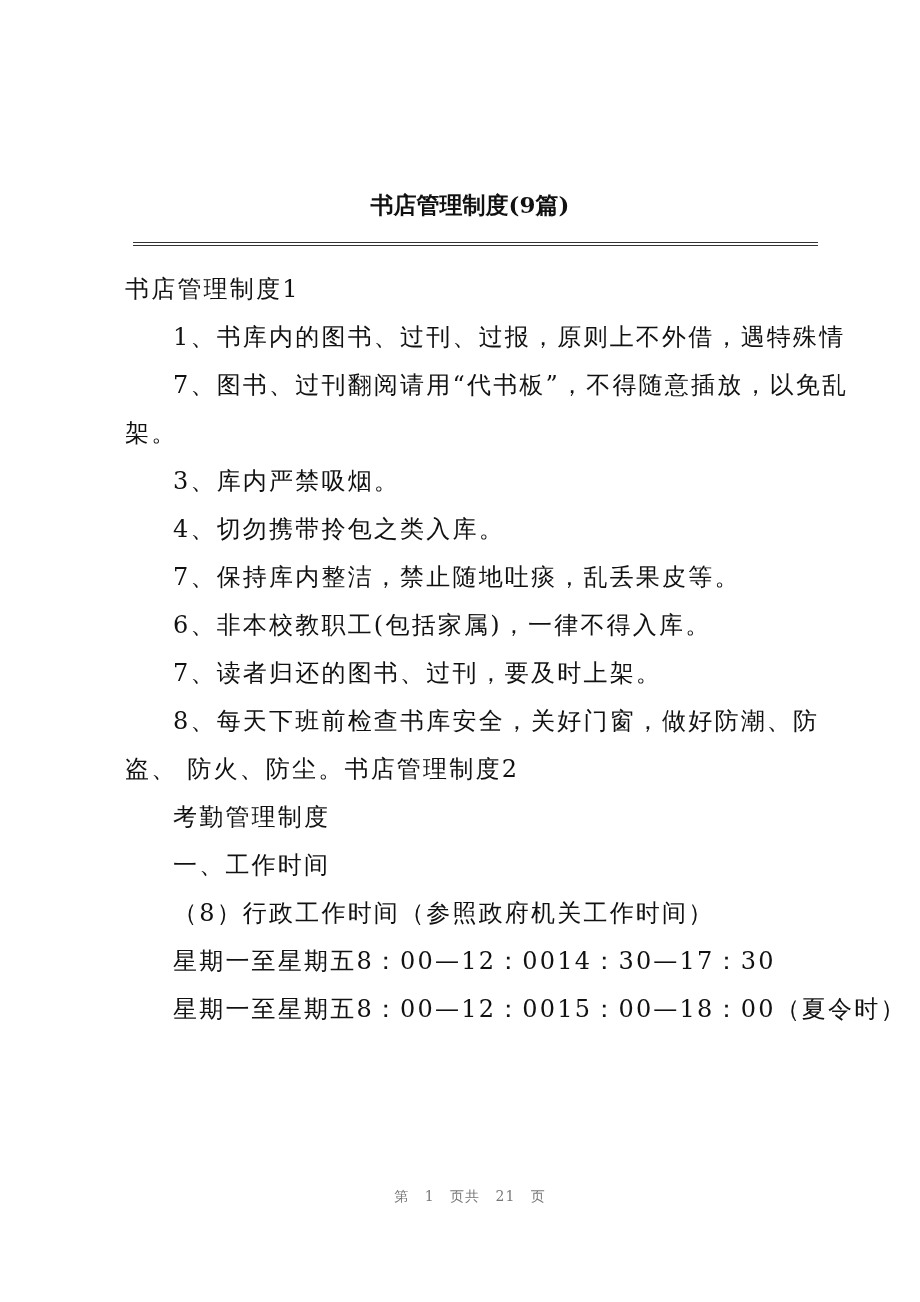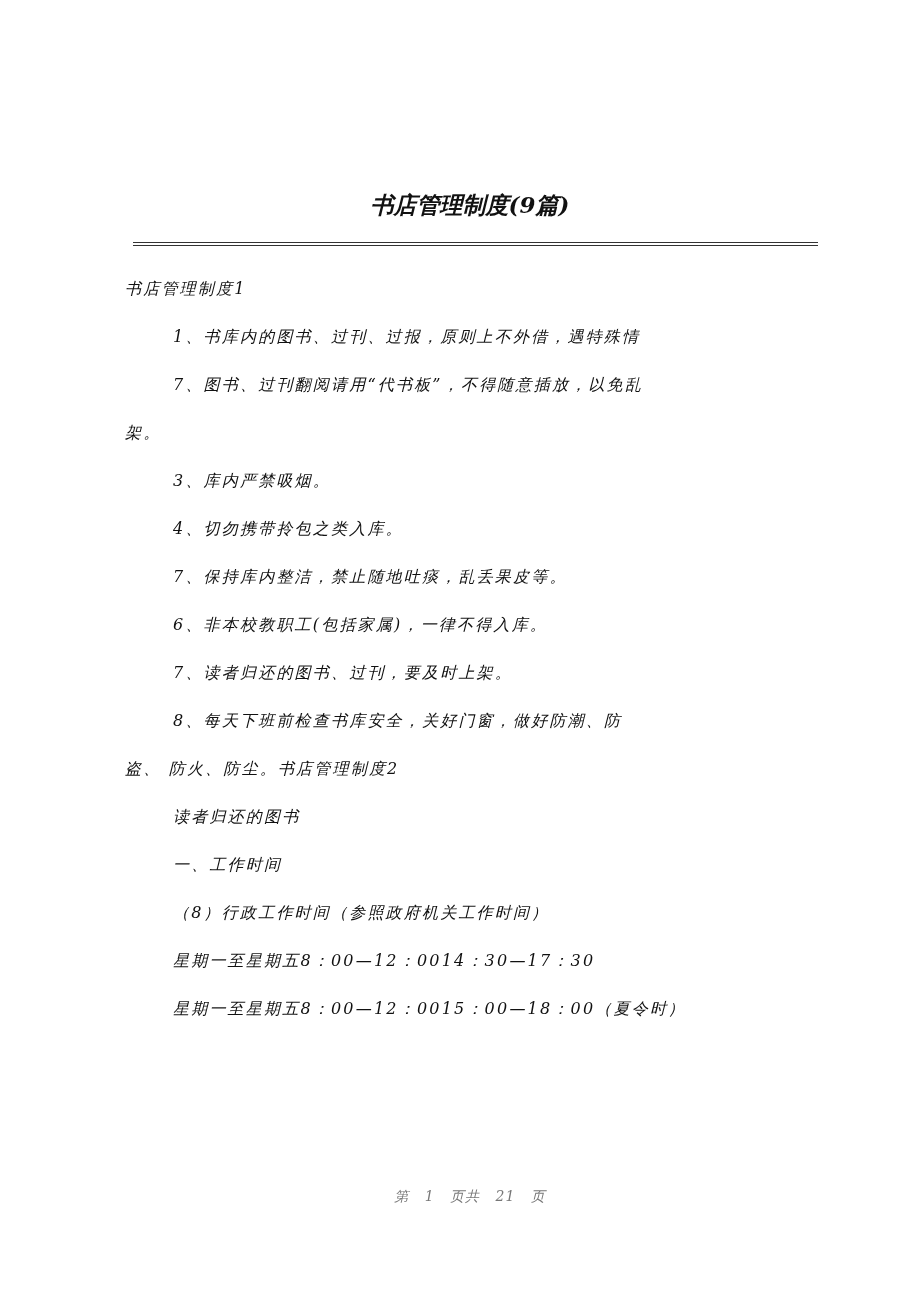--- a/index.html
+++ b/index.html
@@ -13,21 +13,20 @@
       position: relative;
       overflow: hidden;
       font-family: "DejaVu Serif", "Liberation Serif", serif;
       color: #111111;
     }
     .page {
       position: absolute;
       left: 0; top: 0;
       width: 920px;
       height: 1302px;
-      font-style: italic;
     }
     .title {
       position: absolute;
       top: 188px;
       left: 0;
       width: 940px;
       text-align: center;
       font-size: 23px;
       font-weight: bold;
       letter-spacing: 0px;
@@ -43,21 +42,21 @@
       border-bottom: 1px solid #333;
       box-sizing: border-box;
     }
     .body-text {
       position: absolute;
       left: 125px;
       top: 265px;
       width: 690px;
     }
     .line {
-      font-size: 16px;
+      font-size: 24px;
       line-height: 48px;
       height: 48px;
       white-space: nowrap;
       letter-spacing: 2.2px;
     }
     .indent { padding-left: 48px; }
     .footer {
       position: absolute;
       top: 1188px;
       left: 0;
@@ -81,21 +80,21 @@
     <div class="line indent">1、书库内的图书、过刊、过报，原则上不外借，遇特殊情</div>
     <div class="line indent">7、图书、过刊翻阅请用“代书板”，不得随意插放，以免乱</div>
     <div class="line">架。</div>
     <div class="line indent">3、库内严禁吸烟。</div>
     <div class="line indent">4、切勿携带拎包之类入库。</div>
     <div class="line indent">7、保持库内整洁，禁止随地吐痰，乱丢果皮等。</div>
     <div class="line indent">6、非本校教职工(包括家属)，一律不得入库。</div>
     <div class="line indent">7、读者归还的图书、过刊，要及时上架。</div>
     <div class="line indent">8、每天下班前检查书库安全，关好门窗，做好防潮、防</div>
     <div class="line">盗、 防火、防尘。书店管理制度2</div>
-    <div class="line indent">读者归还的图书</div>
+    <div class="line indent">考勤管理制度</div>
     <div class="line indent">一、工作时间</div>
     <div class="line indent">（8）行政工作时间（参照政府机关工作时间）</div>
     <div class="line indent">星期一至星期五8：00—12：0014：30—17：30</div>
     <div class="line indent">星期一至星期五8：00—12：0015：00—18：00（夏令时）</div>
   </div>
 
   <div class="footer">第 1 页共 21 页</div>
 </div>
 
 </body></html>

